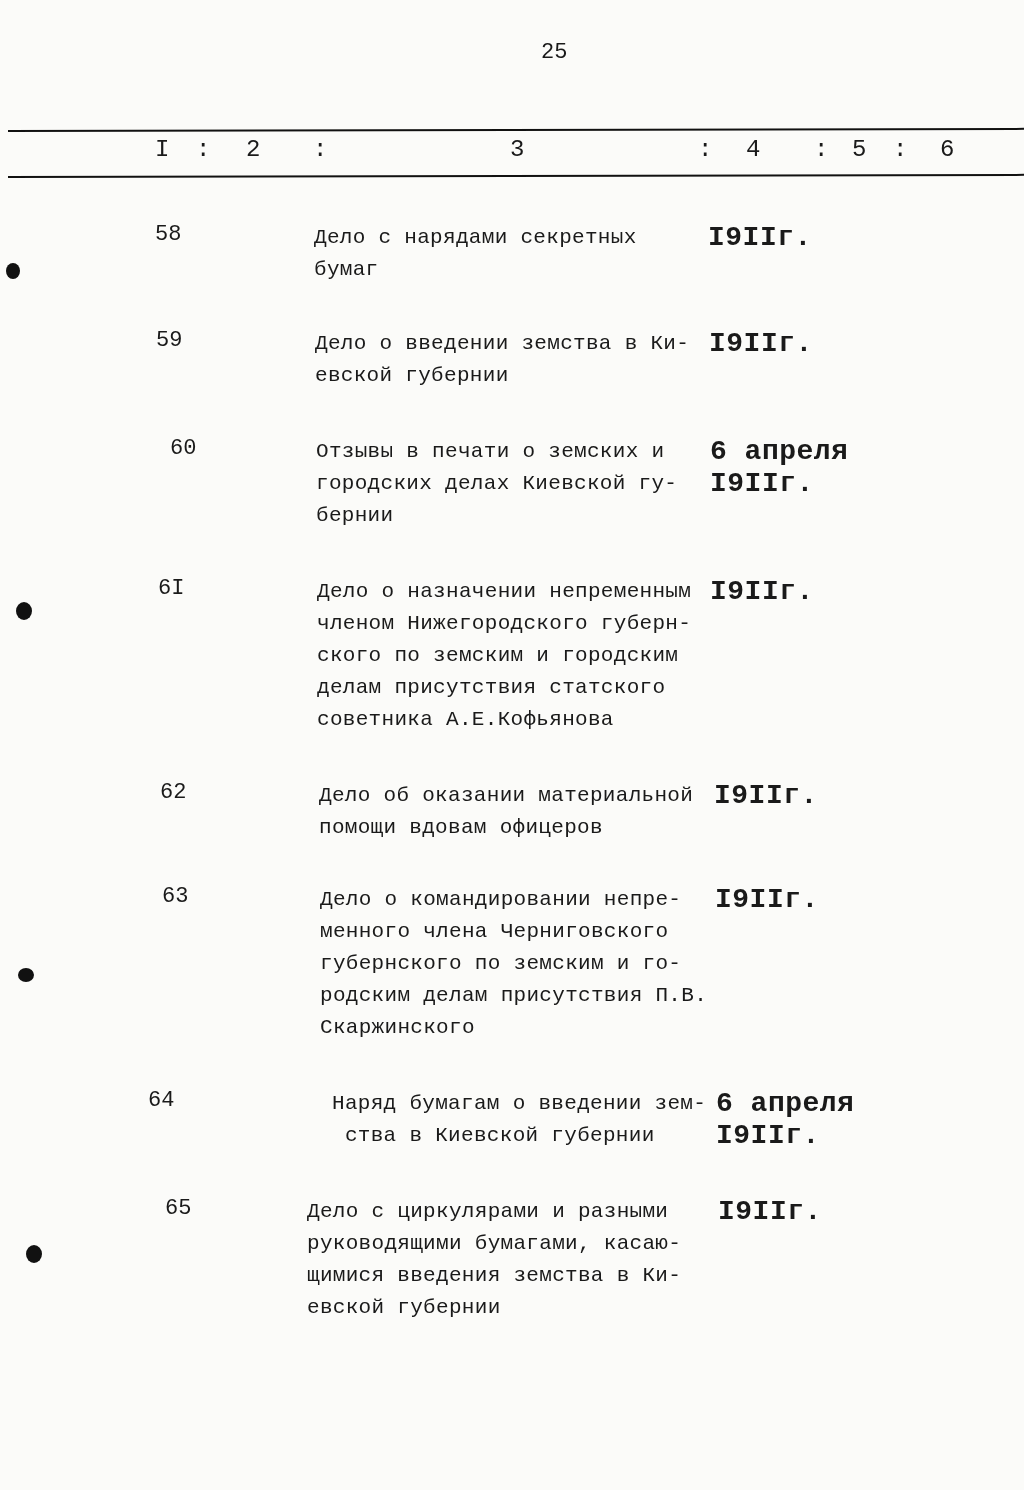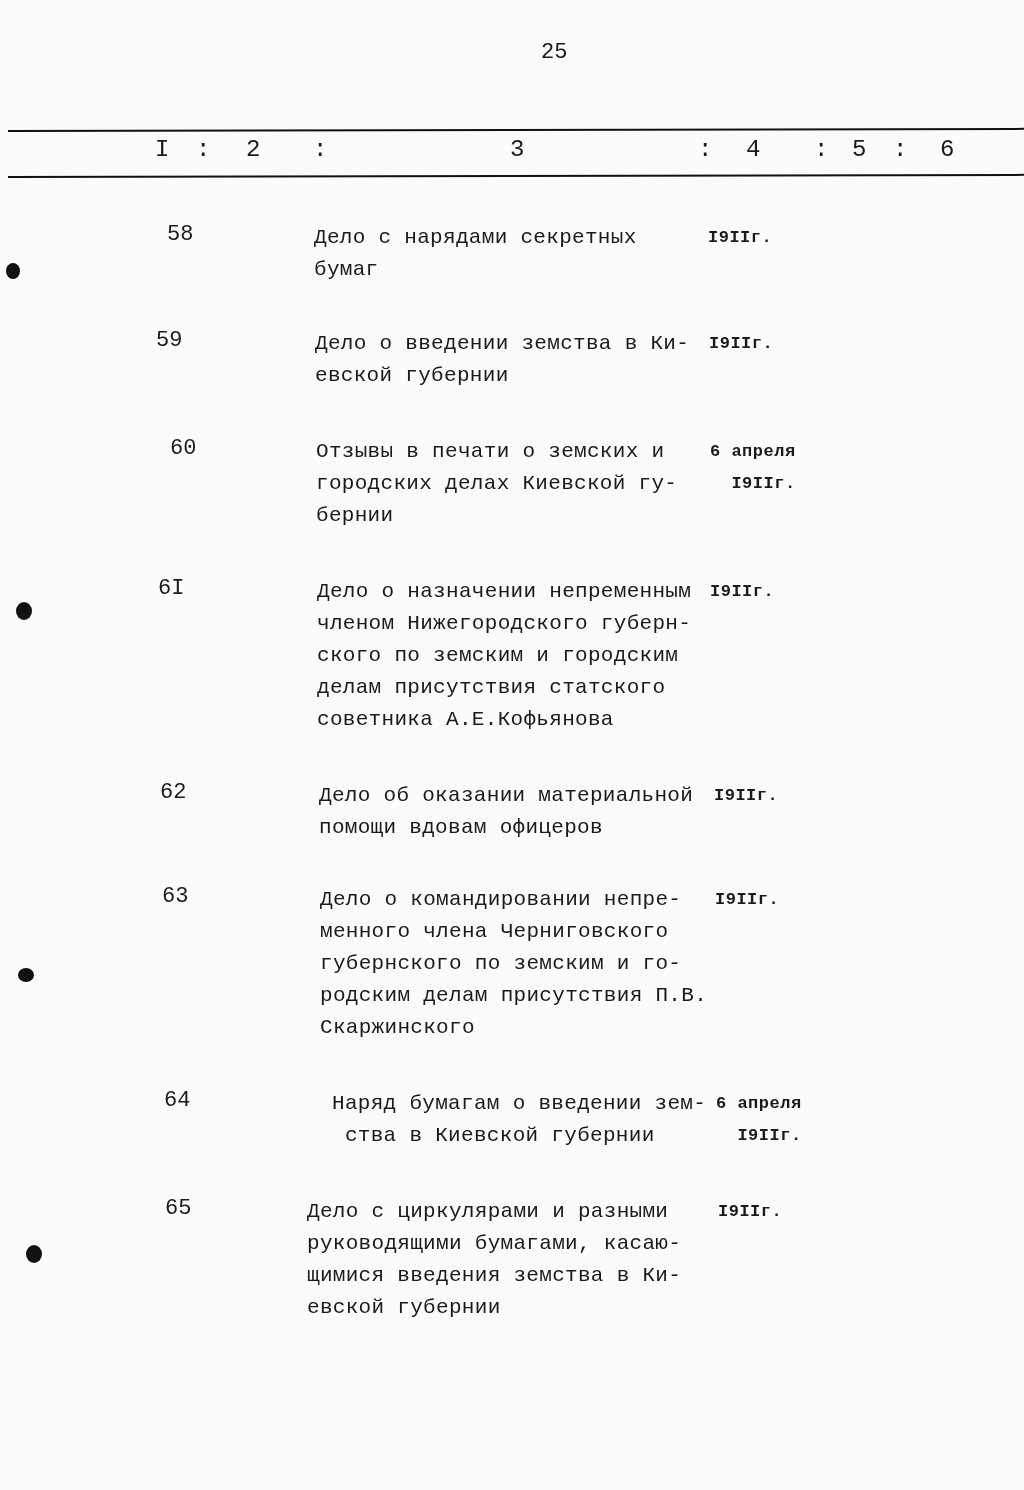--- a/index.html
+++ b/index.html
@@ -10,21 +10,21 @@
     color: #1a1a1a;
   }
   .page-number { position: absolute; left: 541px; top: 40px; font-size: 22px; }
   .rule { position: absolute; left: 8px; height: 2px; background: #111; }
   .rule.top { top: 130px; width: 1016px; transform: rotate(-0.12deg); transform-origin: left; }
   .rule.bottom { top: 176px; width: 1016px; transform: rotate(-0.12deg); transform-origin: left; }
   .col-head { position: absolute; top: 136px; font-size: 24px; }
   .entry { position: absolute; left: 0; width: 1024px; }
   .num { position: absolute; font-size: 22px; }
   .desc { position: absolute; font-size: 21px; line-height: 32px; white-space: pre; letter-spacing: 0.3px; }
-  .date { position: absolute; font-size: 17px; line-height: 32px; white-space: pre; font-weight: bold; letter-spacing: 0.5px; text-align: right; }
+  .date { position: absolute; font-size: 28px; line-height: 32px; white-space: pre; font-weight: bold; letter-spacing: 0.5px; }
   .blot { position: absolute; border-radius: 50%; background: #111; }
 </style>
 </head>
 <body>
 
 <div class="page-number">25</div>
 
 <div class="rule top"></div>
 <div>
   <span class="col-head" style="left:155px">I</span>
@@ -35,21 +35,21 @@
   <span class="col-head" style="left:698px">:</span>
   <span class="col-head" style="left:746px">4</span>
   <span class="col-head" style="left:814px">:</span>
   <span class="col-head" style="left:852px">5</span>
   <span class="col-head" style="left:893px">:</span>
   <span class="col-head" style="left:940px">6</span>
 </div>
 <div class="rule bottom"></div>
 
 <div class="entry" style="top:222px">
-  <span class="num" style="left:167px">58</span>
+  <span class="num" style="left:155px">58</span>
   <span class="desc" style="left:314px">Дело с нарядами секретных
 бумаг</span>
   <span class="date" style="left:708px">I9IIг.</span>
 </div>
 
 <div class="entry" style="top:328px">
   <span class="num" style="left:156px">59</span>
   <span class="desc" style="left:315px">Дело о введении земства в Ки-
 евской губернии</span>
   <span class="date" style="left:709px">I9IIг.</span>
@@ -85,21 +85,21 @@
   <span class="num" style="left:162px">63</span>
   <span class="desc" style="left:320px">Дело о командировании непре-
 менного члена Черниговского
 губернского по земским и го-
 родским делам присутствия П.В.
 Скаржинского</span>
   <span class="date" style="left:715px">I9IIг.</span>
 </div>
 
 <div class="entry" style="top:1088px">
-  <span class="num" style="left:164px">64</span>
+  <span class="num" style="left:148px">64</span>
   <span class="desc" style="left:332px">Наряд бумагам о введении зем-
  ства в Киевской губернии</span>
   <span class="date" style="left:716px">6 апреля
 I9IIг.</span>
 </div>
 
 <div class="entry" style="top:1196px">
   <span class="num" style="left:165px">65</span>
   <span class="desc" style="left:307px">Дело с циркулярами и разными
 руководящими бумагами, касаю-

